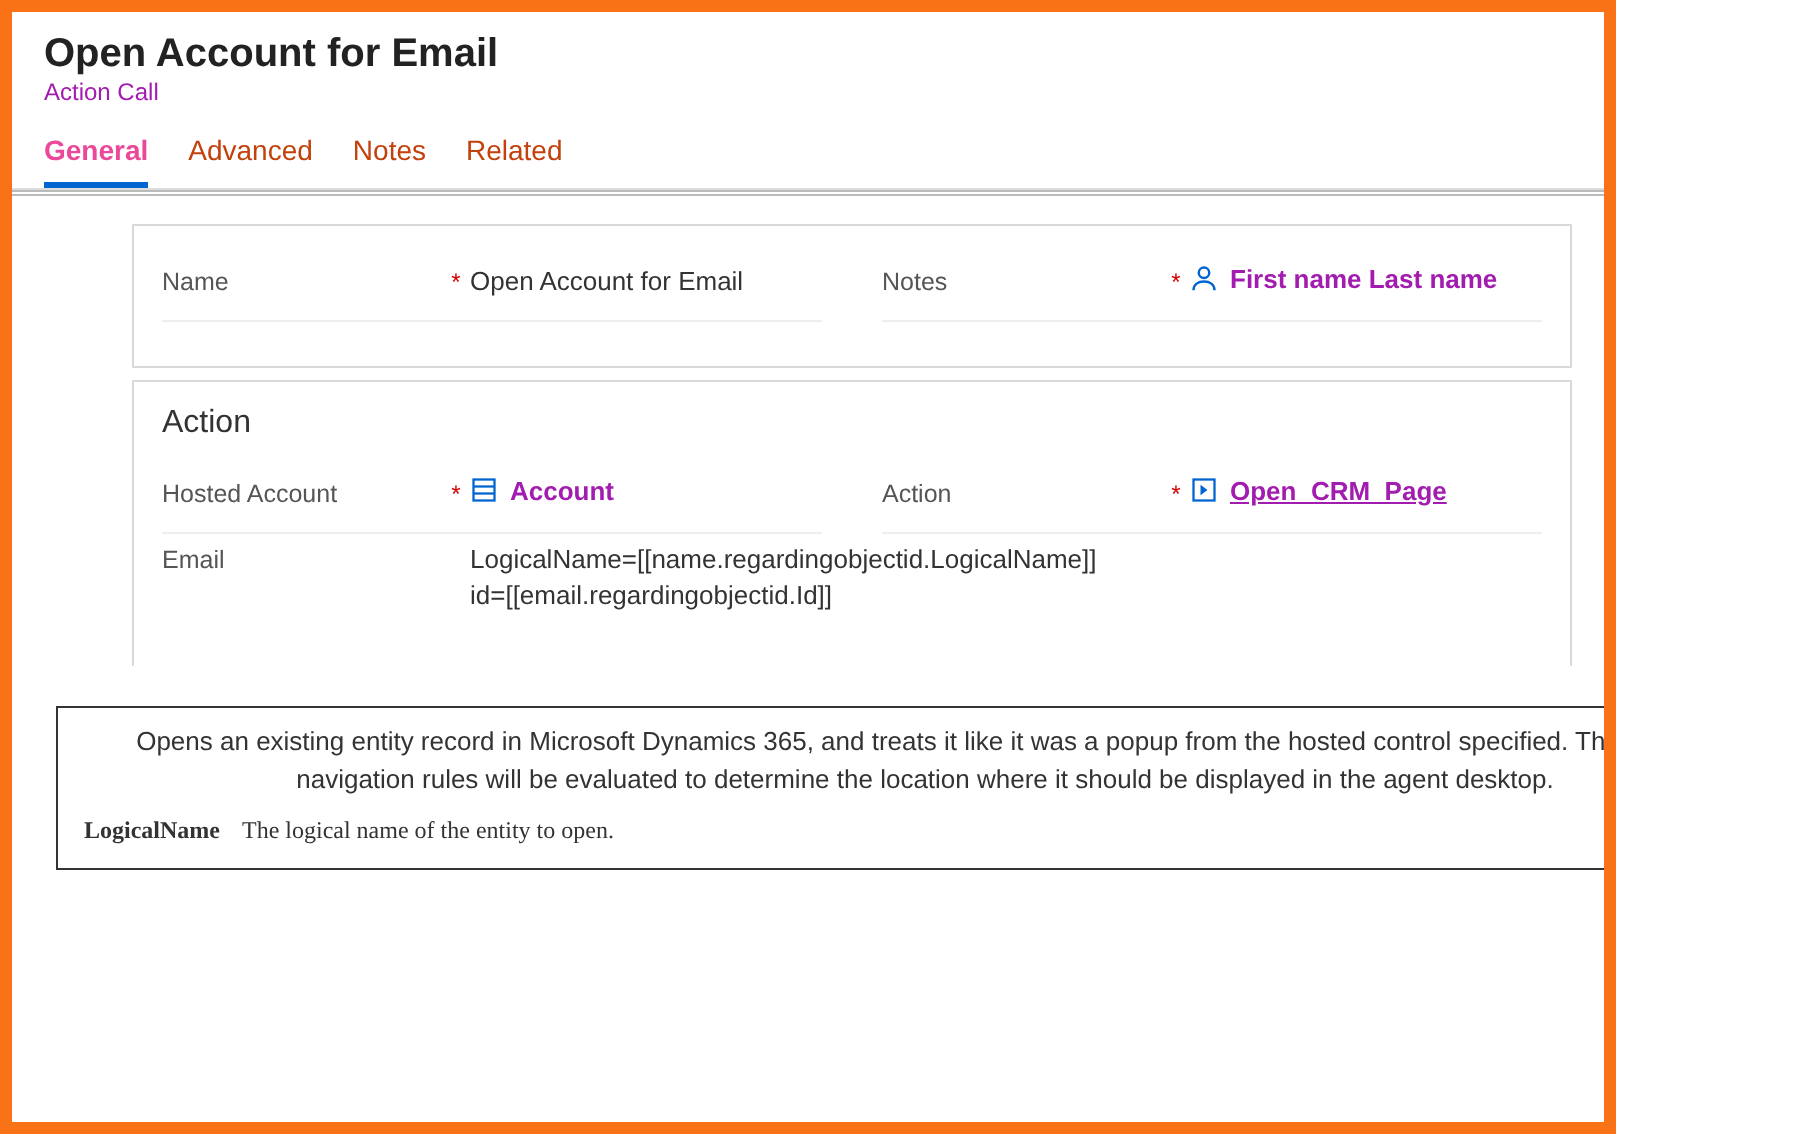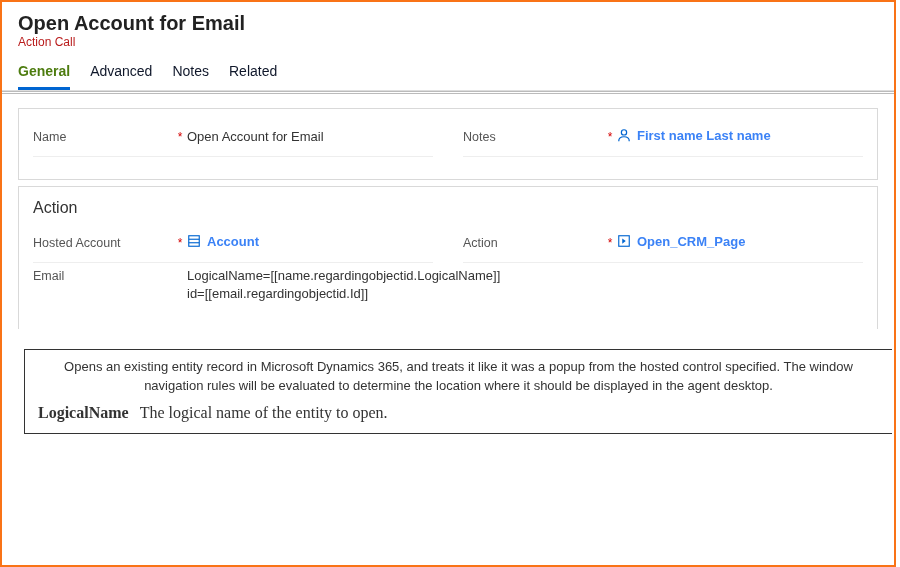--- a/index.html
+++ b/index.html
@@ -5,64 +5,65 @@
   * { box-sizing: border-box; }
   html, body {
     margin: 0; padding: 0;
     font-family: "Segoe UI", Arial, sans-serif;
     font-size: 13px;
     color: #333;
     background: #fff;
     width: 900px;
   }
   .page {
-    border: 2px solid #f97316;
-    width: 896px;
+    border: 6px solid #f97316;
+    width: 808px;
     height: 567px;
     overflow: hidden;
     position: relative;
   }
   .header {
     padding: 10px 16px 0 16px;
   }
   .title {
     font-size: 20px;
     font-weight: 600;
     color: #222;
   }
   .subtitle {
     font-size: 12px;
-    color: #b91c1c;
+    color: #a21caf;
     margin-top: 0px;
   }
   .tabs {
     display: flex;
     gap: 20px;
     padding: 10px 16px 0 16px;
     border-bottom: 1px solid #ddd;
   }
   .divider-hr {
     border: none;
     border-top: 3px double #bbb;
     margin: 0;
   }
   .tab {
     font-size: 14px;
-    color: #0f172a;
+    color: #c2410c;
     padding: 4px 0 8px 0;
     cursor: pointer;
     border-bottom: 3px solid transparent;
   }
   .tab.active {
-    color: #4d7c0f;
+    color: #ec4899;
     font-weight: 600;
     border-bottom-color: #0065d1;
   }
   .panel-wrap {
     padding: 8px 16px 8px 16px;
+    margin-left: 44px;
   }
   .panel {
     border: 1px solid #d9d9d9;
     padding: 8px 14px 22px 14px;
     margin-top: 6px;
   }
   .panel-title {
     font-size: 16px;
     font-weight: 400;
     color: #333;
@@ -88,28 +89,28 @@
   .req {
     color: #d40000;
     font-size: 12px;
     text-align: center;
   }
   .field-value {
     font-size: 13px;
     color: #333;
   }
   .link {
-    color: #3b82f6;
+    color: #a21caf;
     font-weight: 600;
     cursor: pointer;
     display: inline-flex;
     align-items: center;
     gap: 6px;
   }
-  .link.underline { }
+  .link.underline { text-decoration: underline; }
   .icon {
     width: 14px; height: 14px;
     display: inline-flex;
     align-items: center;
     justify-content: center;
   }
   .data-multiline {
     white-space: pre-line;
     line-height: 1.4;
   }
@@ -121,21 +122,21 @@
     font-size: 13px;
     width: 868px;
     text-align: center;
   }
   .desc-text {
     line-height: 1.4;
     margin-bottom: 6px;
   }
   .desc-table {
     font-family: "Times New Roman", serif;
-    font-size: 16px;
+    font-size: 12px;
   }
   .desc-table td.k {
     font-weight: 700;
     padding-right: 8px;
   }
 </style>
 </head>
 <body>
 
 <div class="page">

